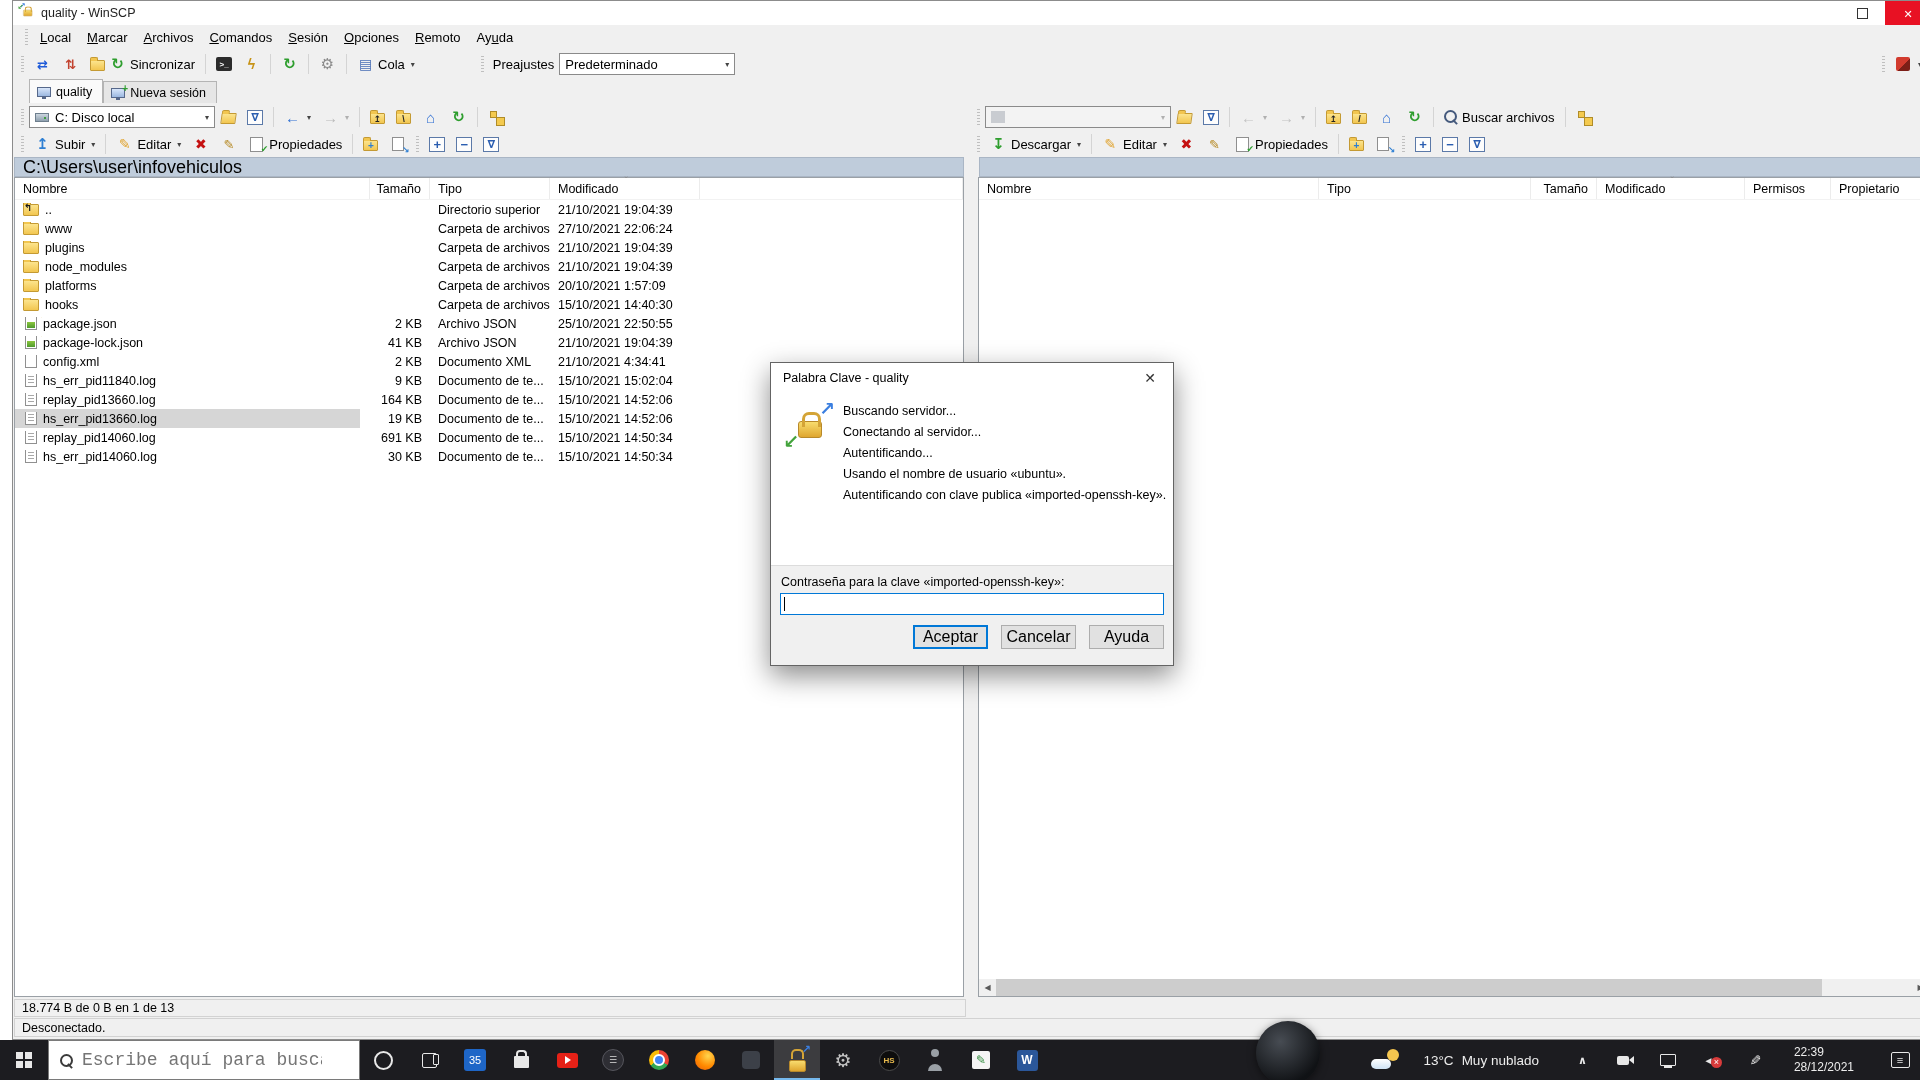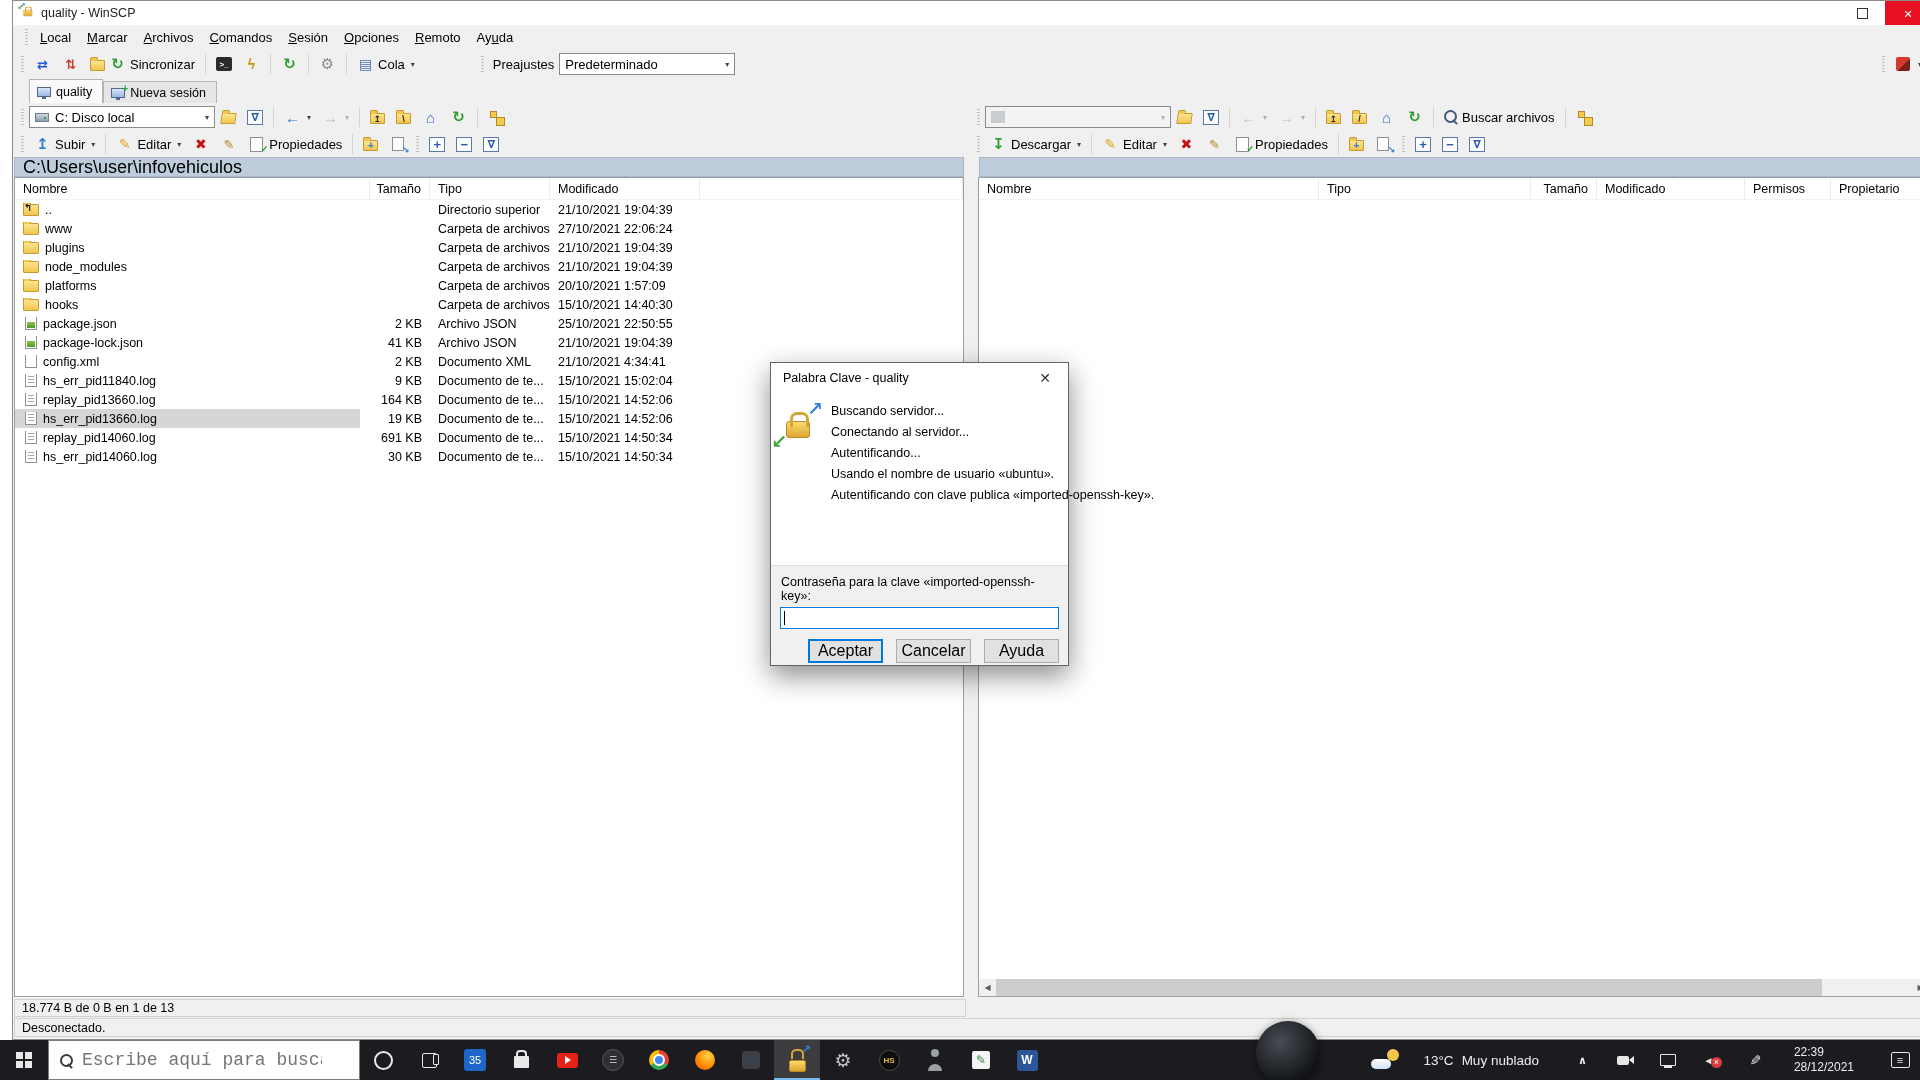--- a/index.html
+++ b/index.html
@@ -140,25 +140,25 @@
   .harrow{width:17px;display:flex;align-items:center;justify-content:center;color:#5a5a5a;font-size:8px;background:#f0f0f0}
   .hthumb{background:#cdcdcd;flex:1;margin-right:90px}
 
   
   .panel-status{height:20px;background:#f0f0f0;display:flex;align-items:center;flex:none;padding-top:1px}
   .pscell{width:952px;height:18px;border:1px solid #d2d2d2;margin-left:1px;display:flex;align-items:center;padding:0 7px;font-size:12.5px}
   .main-status{height:22px;background:#f0f0f0;flex:none;padding:1px}
   .mscell{height:19px;border:1px solid #d2d2d2;display:flex;align-items:center;padding:0 7px;font-size:12.5px}
 
   
-  .dialog{position:absolute;left:770px;top:362px;width:299px;height:304px;background:#fff;border:1px solid #646464;box-shadow:0 10px 26px rgba(0,0,0,.45);z-index:40;display:flex;flex-direction:column}
+  .dialog{position:absolute;left:770px;top:362px;width:404px;height:304px;background:#fff;border:1px solid #646464;box-shadow:0 10px 26px rgba(0,0,0,.45);z-index:40;display:flex;flex-direction:column}
   .dlg-title{height:30px;display:flex;align-items:center;padding:0 12px;font-size:12.5px;flex:none}
   .dlg-close{margin-left:auto;color:#333;font-size:14px;width:22px;text-align:center}
   .dlg-close::before{content:'\2715'}
-  .dlg-body{flex:1;display:flex;padding:6px 14px 0 4px;gap:10px}
+  .dlg-body{flex:1;display:flex;padding:6px 14px 0 16px;gap:10px}
   .dlg-ico{position:relative;width:46px;height:44px;flex:none;margin-top:4px}
   .dlg-ico::before{content:'';position:absolute;left:11px;top:18px;width:22px;height:15px;background:linear-gradient(#f8dc6e,#dfa62f);border:1px solid #b8892a;border-radius:3px}
   .dlg-ico::after{content:'';position:absolute;left:15px;top:9px;width:13px;height:12px;border:3px solid #d4a437;border-bottom:none;border-radius:7px 7px 0 0}
   .a-up{position:absolute;right:-2px;top:-6px;font-size:19px;font-weight:bold;color:#3b7fe0}
   .a-up::before{content:'\2197'}
   .a-dn{position:absolute;left:-4px;bottom:-6px;font-size:19px;font-weight:bold;color:#43a33c}
   .a-dn::before{content:'\2199'}
   .dlg-msgs{padding-top:2px}
   .msg{line-height:21px;font-size:12.5px;white-space:nowrap}
   .dlg-bottom{height:100px;background:#f0f0f0;border-top:1px solid #dcdcdc;padding:9px 9px 0 9px;flex:none}

